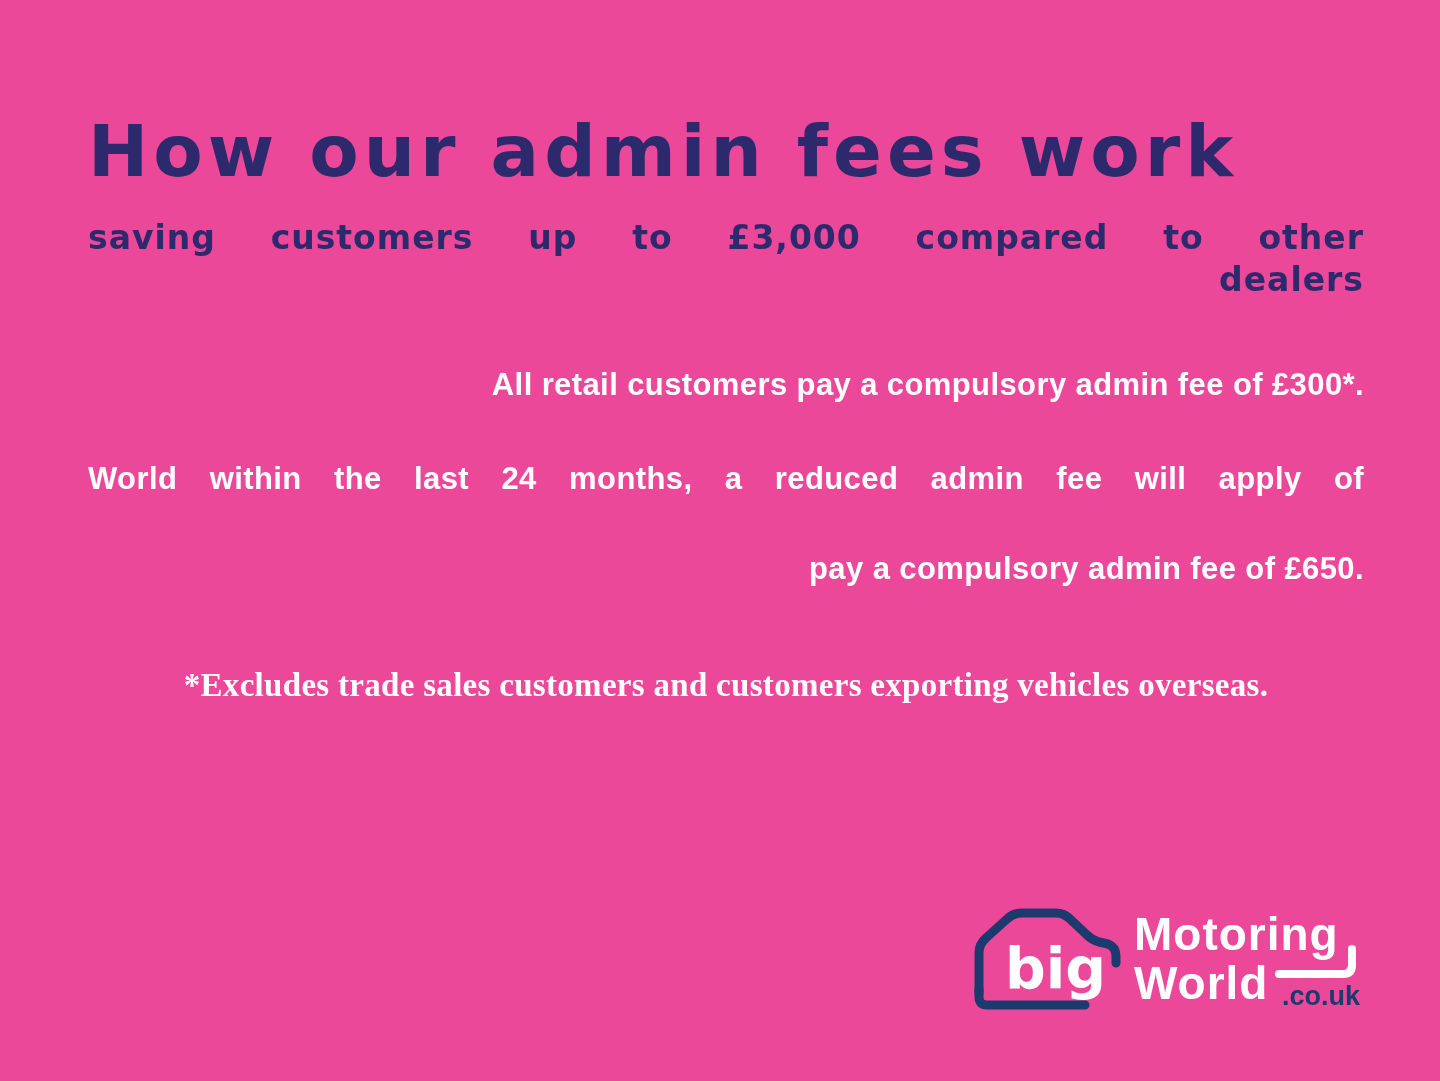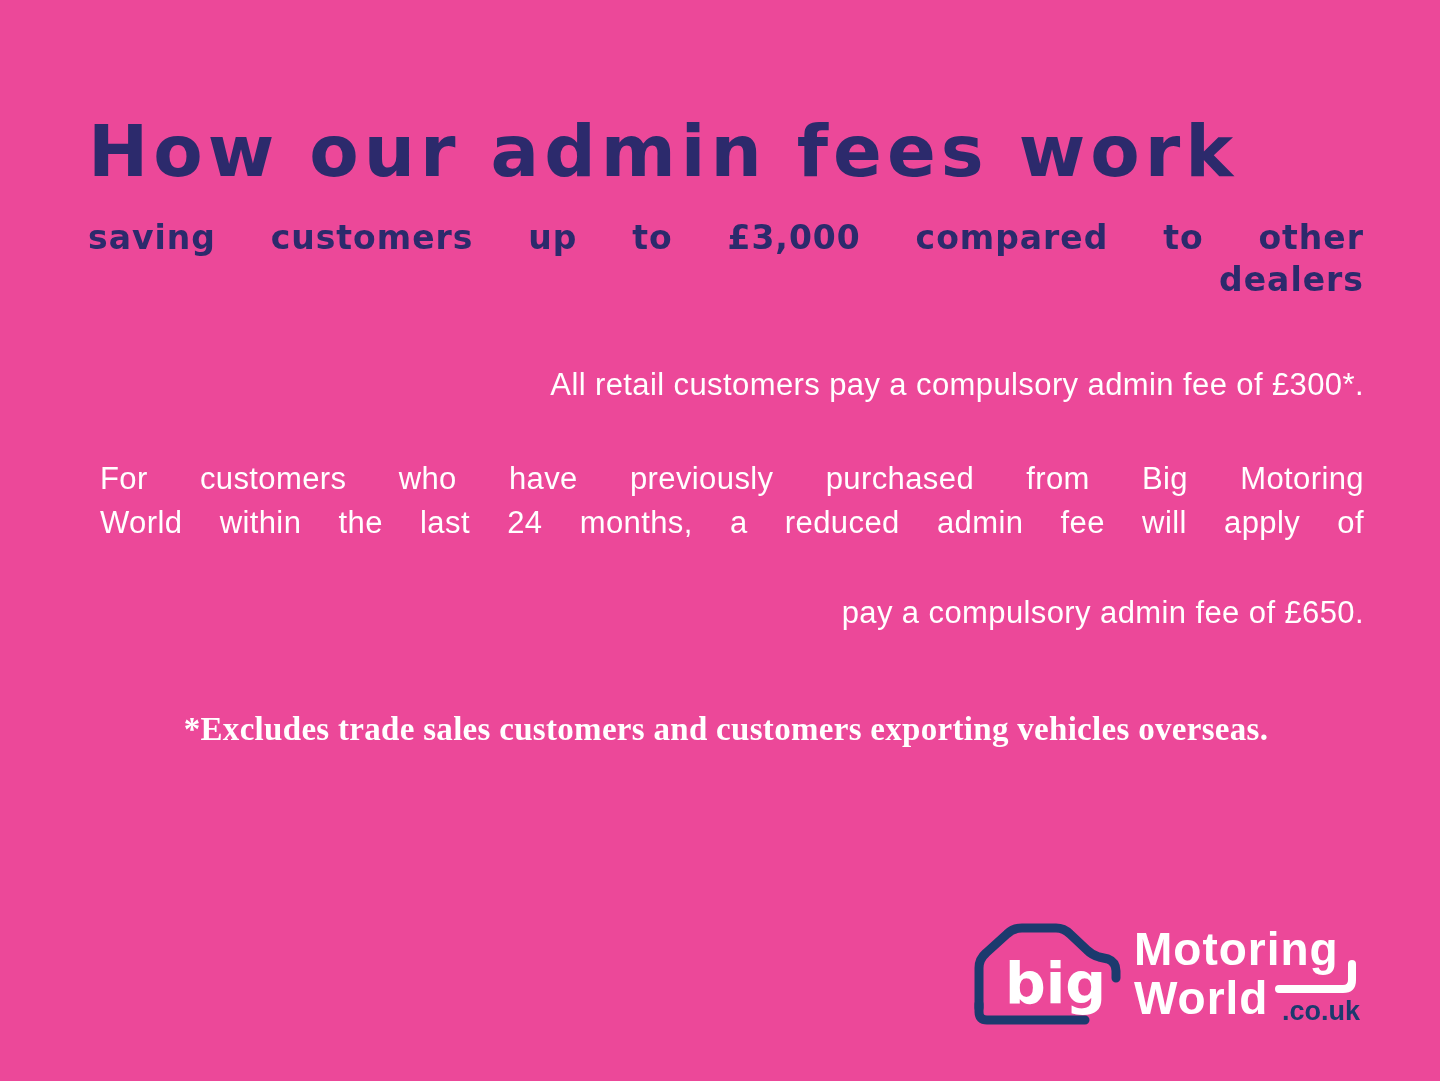--- a/index.html
+++ b/index.html
@@ -28,26 +28,25 @@
     margin-top: 26px;
     font-family: "DejaVu Sans", sans-serif;
     font-weight: bold;
     font-size: 33px;
     line-height: 42px;
     letter-spacing: 1px;
     color: #2c2a6c;
   }
   .para {
     font-family: "Liberation Sans", sans-serif;
-    font-weight: normal;
+    font-weight: bold;
     font-size: 31px;
     line-height: 44px;
     letter-spacing: 0.4px;
     color: #ffffff;
-    margin-left: 12px;
   }
   .para-1 { margin-top: 62px; }
   .para-2 { margin-top: 50px; }
   .para-3 { margin-top: 46px; }
   .line { text-align: right; }
   .line.j {
     text-align: justify;
     text-align-last: justify;
   }
   .footnote {
@@ -55,21 +54,21 @@
     font-family: Liberation Serif, serif;
     font-weight: bold;
     font-size: 33px;
     letter-spacing: 0.3px;
     color: #ffffff;
     text-align: center;
   }
   .logo {
     position: absolute;
     right: 72px;
-    bottom: 49px;
+    bottom: 64px;
     width: 400px;
     height: 114px;
   }
   .logo svg { display: block; }
   .logo-big {
     font-family: "DejaVu Sans", sans-serif;
     font-weight: bold;
     font-size: 57px;
     fill: #ffffff;
   }
@@ -97,21 +96,20 @@
   <div class="subtitle">
     <div class="line j">saving customers up to £3,000 compared to other</div>
     <div class="line">dealers</div>
   </div>
 
   <div class="para para-1">
     <div class="line">All retail customers pay a compulsory admin fee of £300*.</div>
   </div>
 
   <div class="para para-2">
-    <div class="line j">For customers who have previously purchased from Big Motoring</div>
     <div class="line j">World within the last 24 months, a reduced admin fee will apply of</div>
   </div>
 
   <div class="para para-3">
     <div class="line">pay a compulsory admin fee of £650.</div>
   </div>
 
   <div class="footnote">*Excludes trade sales customers and customers exporting vehicles overseas.</div>
 
   <div class="logo">

